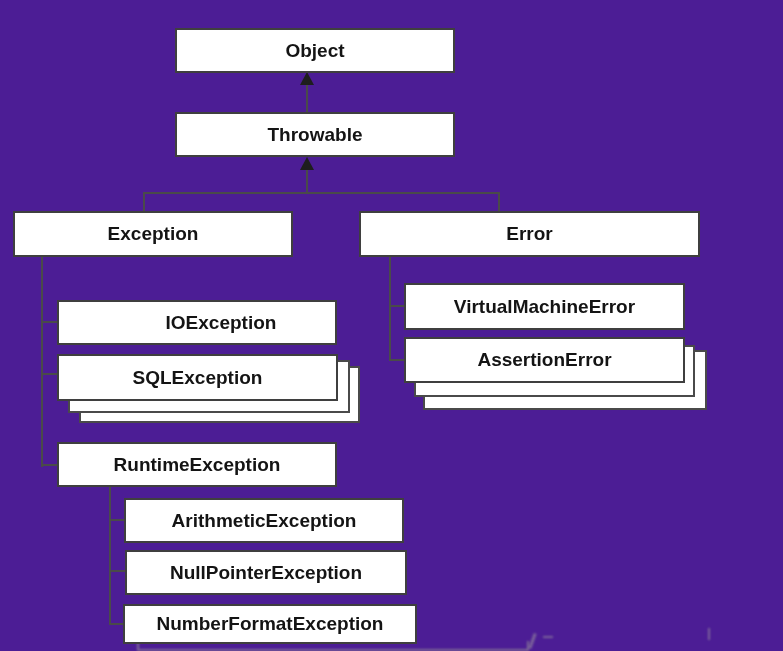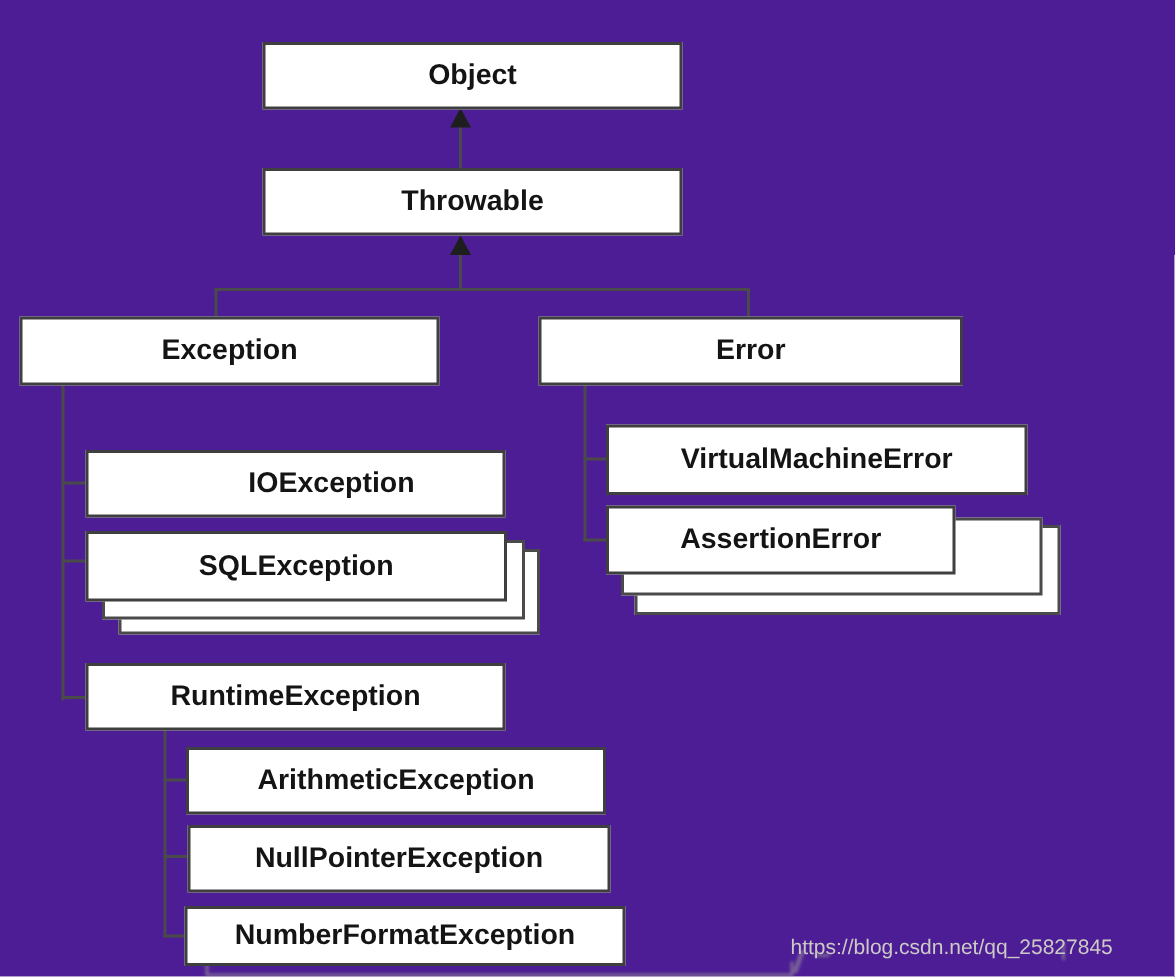--- a/index.html
+++ b/index.html
@@ -58,29 +58,29 @@
     position:absolute;
     background:rgba(170,167,160,0.5);
     filter:blur(1px);
     z-index:0;
   }
 
   
   #n-object   {left:175px;top:28px; width:280px;height:45px;}
   #n-throwable{left:175px;top:112px;width:280px;height:45px;text-align:right;}
   #n-exception{left:13px; top:211px;width:280px;height:46px;}
-  #n-error    {left:359px;top:211px;width:283px;height:46px;}
+  #n-error    {left:359px;top:211px;width:341px;height:46px;}
   #n-ioex     {left:57px; top:300px;width:280px;height:45px;padding-left:48px;}
   #n-sqlex    {left:57px; top:354px;width:281px;height:47px;}
   #n-runtime  {left:57px; top:442px;width:280px;height:45px;}
   #n-arith    {left:124px;top:498px;width:280px;height:45px;}
   #n-nullp    {left:125px;top:550px;width:282px;height:45px;}
   #n-numfmt   {left:123px;top:604px;width:294px;height:40px;}
   #n-vmerr    {left:404px;top:283px;width:281px;height:47px;}
-  #n-assert   {left:404px;top:337px;width:233px;height:46px;}
+  #n-assert   {left:404px;top:337px;width:281px;height:46px;}
 
   
   #sql-stack-1{left:68px; top:360px;width:282px;height:53px;z-index:2;}
   #sql-stack-2{left:79px; top:366px;width:281px;height:57px;z-index:1;}
   #err-stack-1{left:414px;top:345px;width:281px;height:52px;z-index:2;}
   #err-stack-2{left:423px;top:350px;width:284px;height:60px;z-index:1;}
 
   
   #arrow1-line{left:306px;top:84px; height:28px;}
   #arrow1-head{left:300px;top:72px;}
@@ -152,15 +152,14 @@
   <div class="box" id="n-nullp">NullPointerException</div>
   <div class="box" id="n-numfmt">NumberFormatException</div>
   <div class="box" id="n-vmerr">VirtualMachineError</div>
   <div class="box" id="n-assert">AssertionError</div>
 
   <div class="smudge" id="bottom-smudge"></div>
   <div class="smudge-mark" id="smudge-a"></div>
   <div class="smudge-mark" id="smudge-b"></div>
   <div class="smudge-mark" id="smudge-c"></div>
 
-  <div class="watermark">https://blog.csdn.net/qq_25827845</div>
 
 </div>
 
 </body></html>

